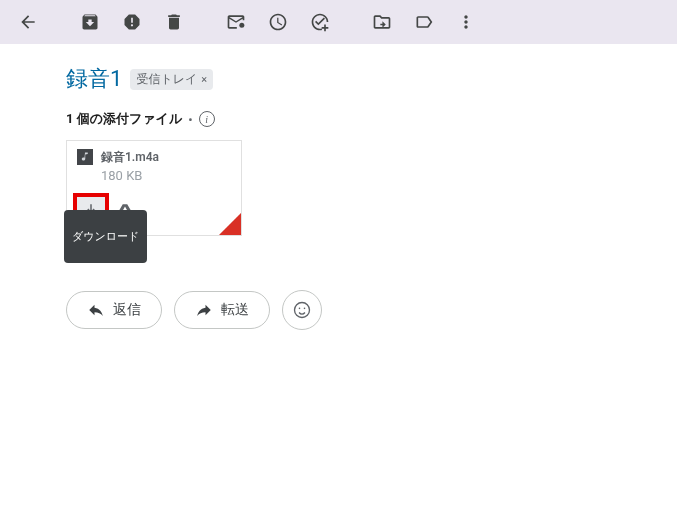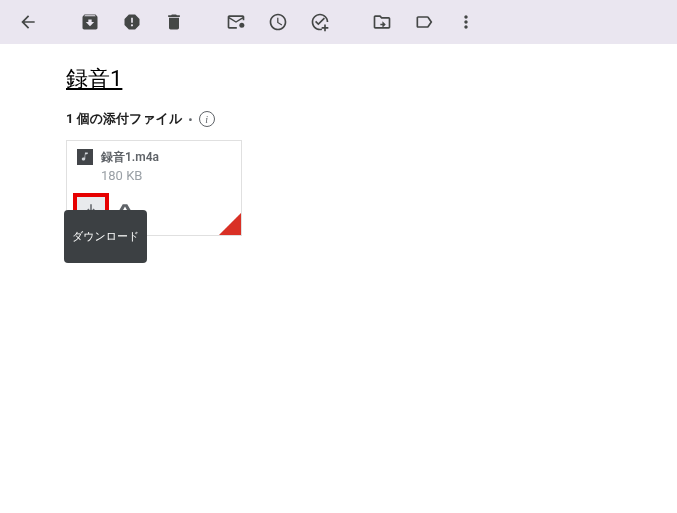--- a/index.html
+++ b/index.html
@@ -3,21 +3,21 @@
 <meta charset="utf-8">
 <style>
   * { box-sizing: border-box; margin: 0; padding: 0; }
   body { font-family: 'Google Sans', Roboto, Arial, sans-serif; font-size: 14px; color: #202124; background: #fff; width: 677px; }
   .toolbar { background: #eae6f0; height: 44px; display: flex; align-items: center; padding: 0 8px; gap: 2px; }
   .toolbar-btn { width: 40px; height: 40px; display: flex; align-items: center; justify-content: center; border-radius: 50%; cursor: pointer; color: #444746; }
   .toolbar-gap { width: 18px; }
   .svg-icon { width: 20px; height: 20px; fill: currentColor; }
   .content { padding: 20px 0 30px 66px; position: relative; }
   .subject-row { display: flex; align-items: center; gap: 8px; margin-bottom: 16px; }
-  .subject { font-size: 22px; font-weight: 400; color: #000000; text-decoration: underline; }
+  .subject { font-size: 22px; font-weight: 400; color: #0369a1; }
   .chip { background: #e8eaed; border-radius: 4px; padding: 2px 6px; font-size: 12px; color: #5f6368; display: inline-flex; align-items: center; gap: 4px; }
   .chip-x { font-size: 11px; cursor: pointer; }
   .sender-block { position: relative; min-height: 40px; margin-bottom: 70px; }
   .avatar { width: 40px; height: 40px; border-radius: 50%; position: absolute; left: -48px; top: 0; background: radial-gradient(circle at 50% 45%, #f6a24a 0 28%, #c0392b 28% 55%, #0e4b4b 55% 100%); display: flex; align-items: flex-end; justify-content: center; overflow: hidden; }
   .avatar-inner { width: 26px; height: 14px; background: #6d3417; border-radius: 3px 3px 0 0; margin-bottom: 2px; position: relative; }
   .avatar-inner::before { content:""; position:absolute; left:4px; top:-6px; width:18px; height:6px; background:#f2d37a; border-radius:3px 3px 0 0;}
   .sender-name { display: inline-block; width: 188px; height: 16px; background: #f1f3f4; border-radius: 2px; }
   .recipients { font-size: 12px; color: #5f6368; margin-top: 8px; display: flex; align-items: center; gap: 4px; }
   .recipients .caret { font-size: 10px; }
   .attach-header { display: flex; align-items: center; gap: 6px; font-size: 13px; margin-bottom: 12px; }
@@ -101,20 +101,24 @@
   <div class="toolbar-btn">
     <svg class="svg-icon" viewBox="0 0 24 24">
         <path d="M12 8c1.1 0 2-.9 2-2s-.9-2-2-2-2 .9-2 2 .9 2 2 2zm0 2c-1.1 0-2 .9-2 2s.9 2 2 2 2-.9 2-2-.9-2-2-2zm0 6c-1.1 0-2 .9-2 2s.9 2 2 2 2-.9 2-2-.9-2-2-2z"></path>
       </svg>
   </div>
 </div>
 
 <div class="content">
   <div class="subject-row">
     <span class="subject">録音1</span>
+    <span class="chip">
+      <span>受信トレイ</span>
+      <span class="chip-x">×</span>
+    </span>
   </div>
 
 
   <div class="attach-header">
     <b>1 個の添付ファイル</b>
     <span class="dot">•</span>
     <span class="info-icon">i</span>
   </div>
 
   <div class="attachment-card">
@@ -140,13 +144,35 @@
             <path d="M9 3l-7 12 3.5 6h5L7 15l5-9 5 9-3.5 6h5L22 15 15 3H9zm7 13h3v2h-3v3h-2v-3h-3v-2h3v-3h2v3z"></path>
           </svg>
       </div>
     </div>
     <div class="highlight"></div>
     <div class="fold-shadow"></div>
     <div class="dogear"></div>
     <div class="tooltip">ダウンロード</div>
   </div>
 
+  <div class="reply-row">
+    <div class="pill-btn">
+      <svg viewBox="0 0 24 24">
+          <path d="M10 9V5l-7 7 7 7v-4.1c5 0 8.5 1.6 11 5.1-1-5-4-10-11-11z"></path>
+        </svg>
+      <span>返信</span>
+    </div>
+    <div class="pill-btn">
+      <svg viewBox="0 0 24 24">
+          <path d="M14 9V5l7 7-7 7v-4.1c-5 0-8.5 1.6-11 5.1 1-5 4-10 11-11z"></path>
+        </svg>
+      <span>転送</span>
+    </div>
+    <div class="emoji-btn">
+      <svg viewBox="0 0 24 24">
+          <circle cx="12" cy="12" r="9"></circle>
+          <circle cx="9" cy="10" r="1" fill="currentColor" stroke="none"></circle>
+          <circle cx="15" cy="10" r="1" fill="currentColor" stroke="none"></circle>
+          <path d="M8.5 15c.9 1.2 2.1 2 3.5 2s2.6-.8 3.5-2"></path>
+        </svg>
+    </div>
+  </div>
 </div>
 
 </body></html>

